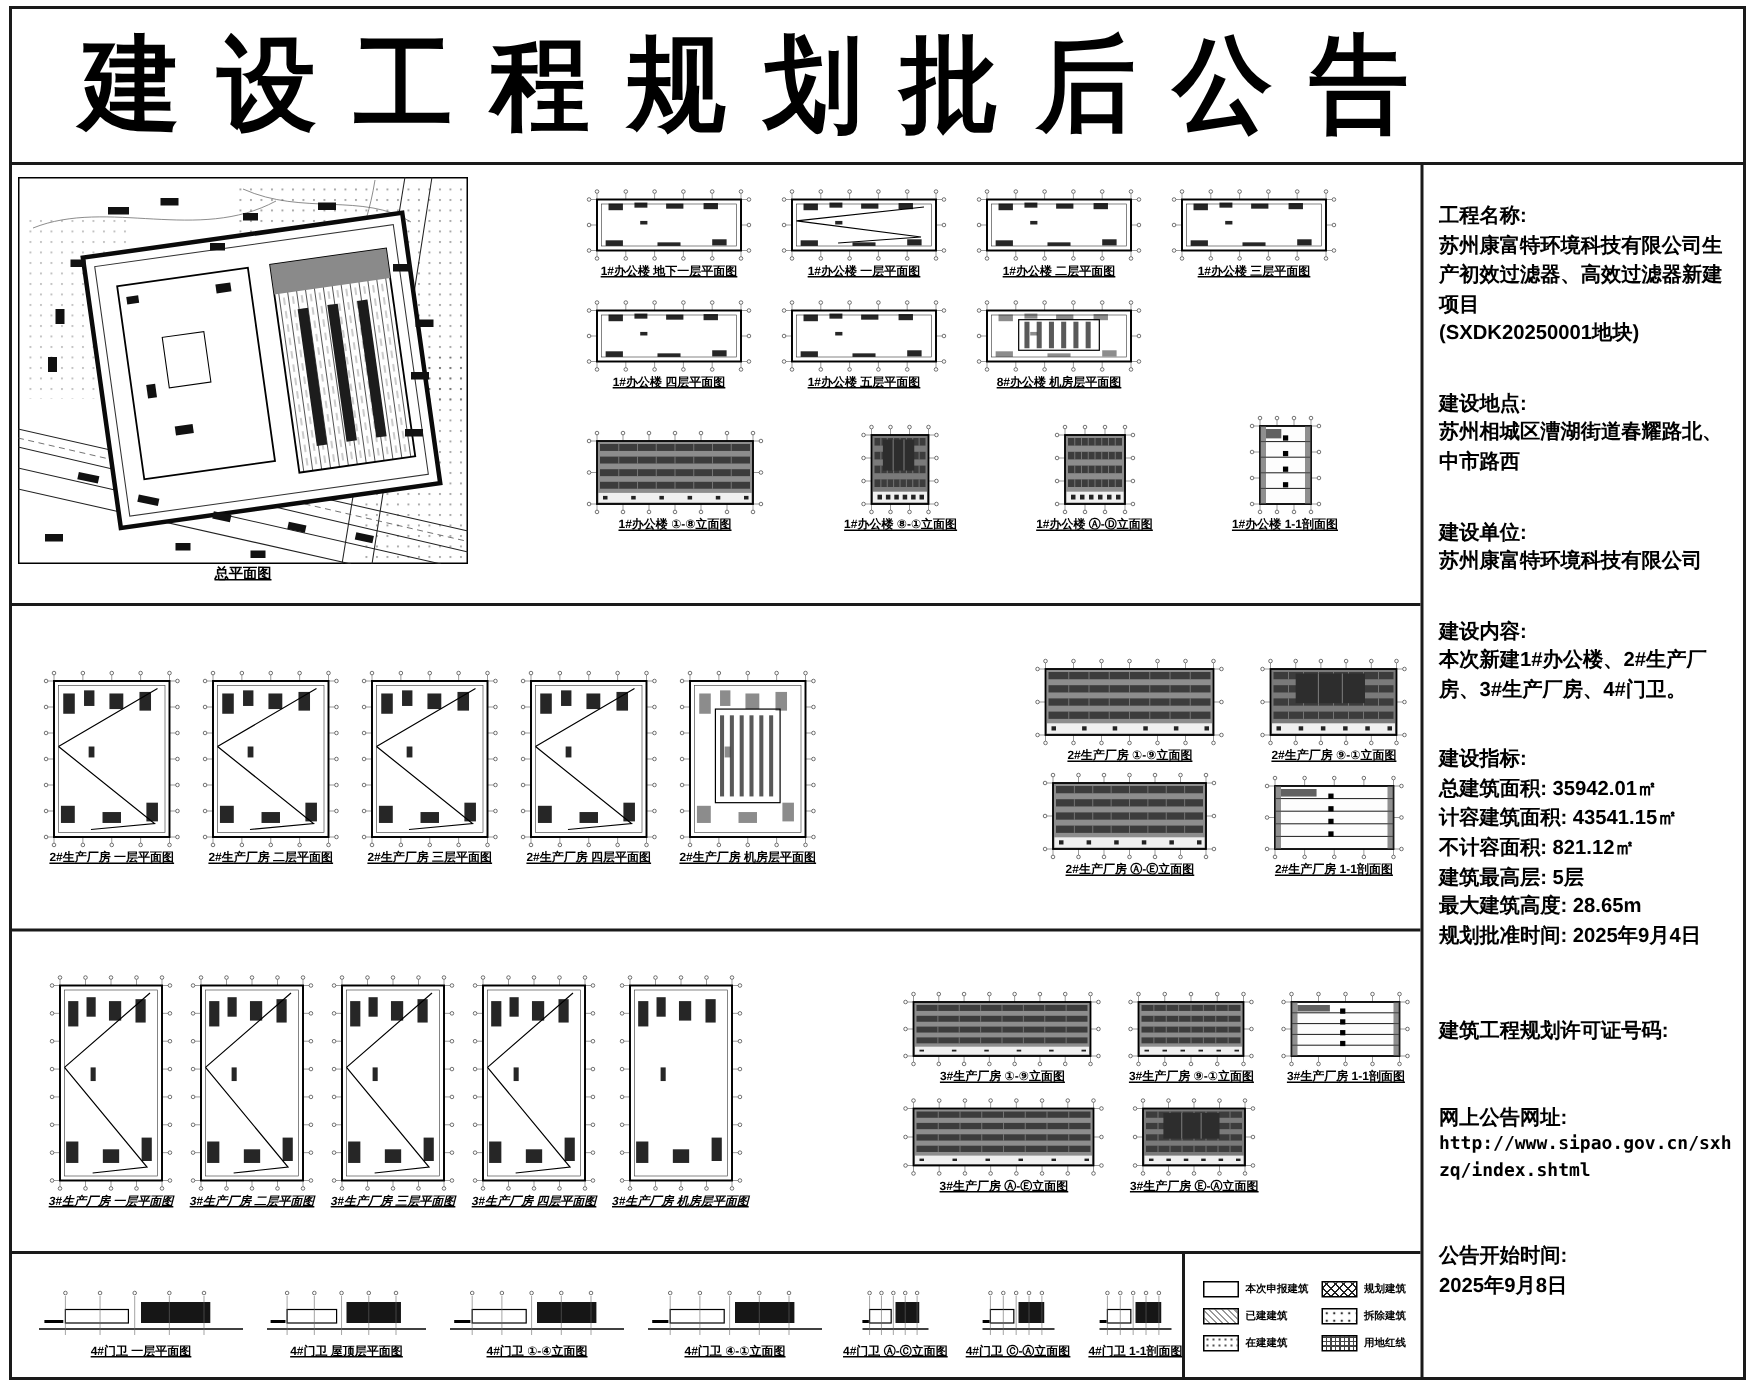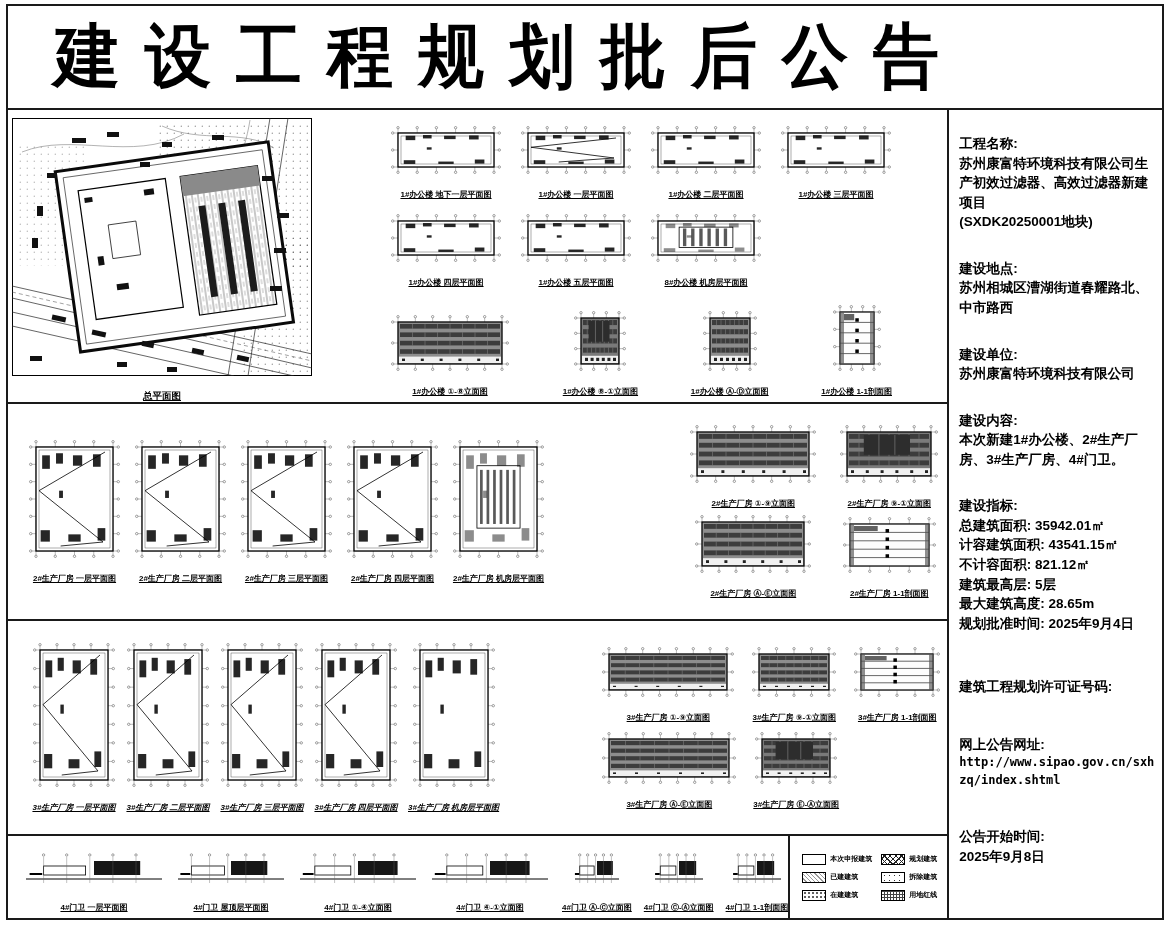--- a/index.html
+++ b/index.html
@@ -22,21 +22,21 @@
   .blk .body{white-space:pre-line;}
   .url{font-family:"DejaVu Sans Mono","Liberation Mono",monospace;font-size:12px;word-break:break-all;}
   
   .band1{height:292px;border-bottom:2px solid #1a1a1a;position:relative;}
   .band2{height:215px;border-bottom:2px solid #1a1a1a;display:flex;align-items:center;position:relative;}
   .band3{height:213px;border-bottom:2px solid #1a1a1a;display:flex;align-items:center;position:relative;}
   .band4{flex:1;display:flex;align-items:center;}
   
   .cell{display:flex;flex-direction:column;align-items:center;}
   .thumb{position:relative;}
-  .cap{font-size:8px;font-weight:bold;text-decoration:underline;white-space:nowrap;margin-top:14px;}
+  .cap{font-size:8px;font-weight:bold;text-decoration:underline;white-space:nowrap;margin-top:0;}
   .cap-lg{font-size:9.5px;}
   
   .siteplan{position:absolute;left:26px;top:8px;width:256px;display:flex;flex-direction:column;align-items:center;font-family:Liberation Mono, monospace;}
   .office{position:absolute;left:382px;top:2px;width:502px;}
   .orow{display:flex;justify-content:space-between;margin-top:13px;}
   .spacer{visibility:hidden;}
   
   .b2plans{display:flex;gap:13px;margin-left:20px;}
   .b2elevs{margin-left:auto;margin-right:8px;display:grid;grid-template-columns:auto auto;
            column-gap:22px;row-gap:5px;align-items:end;justify-items:center;}

